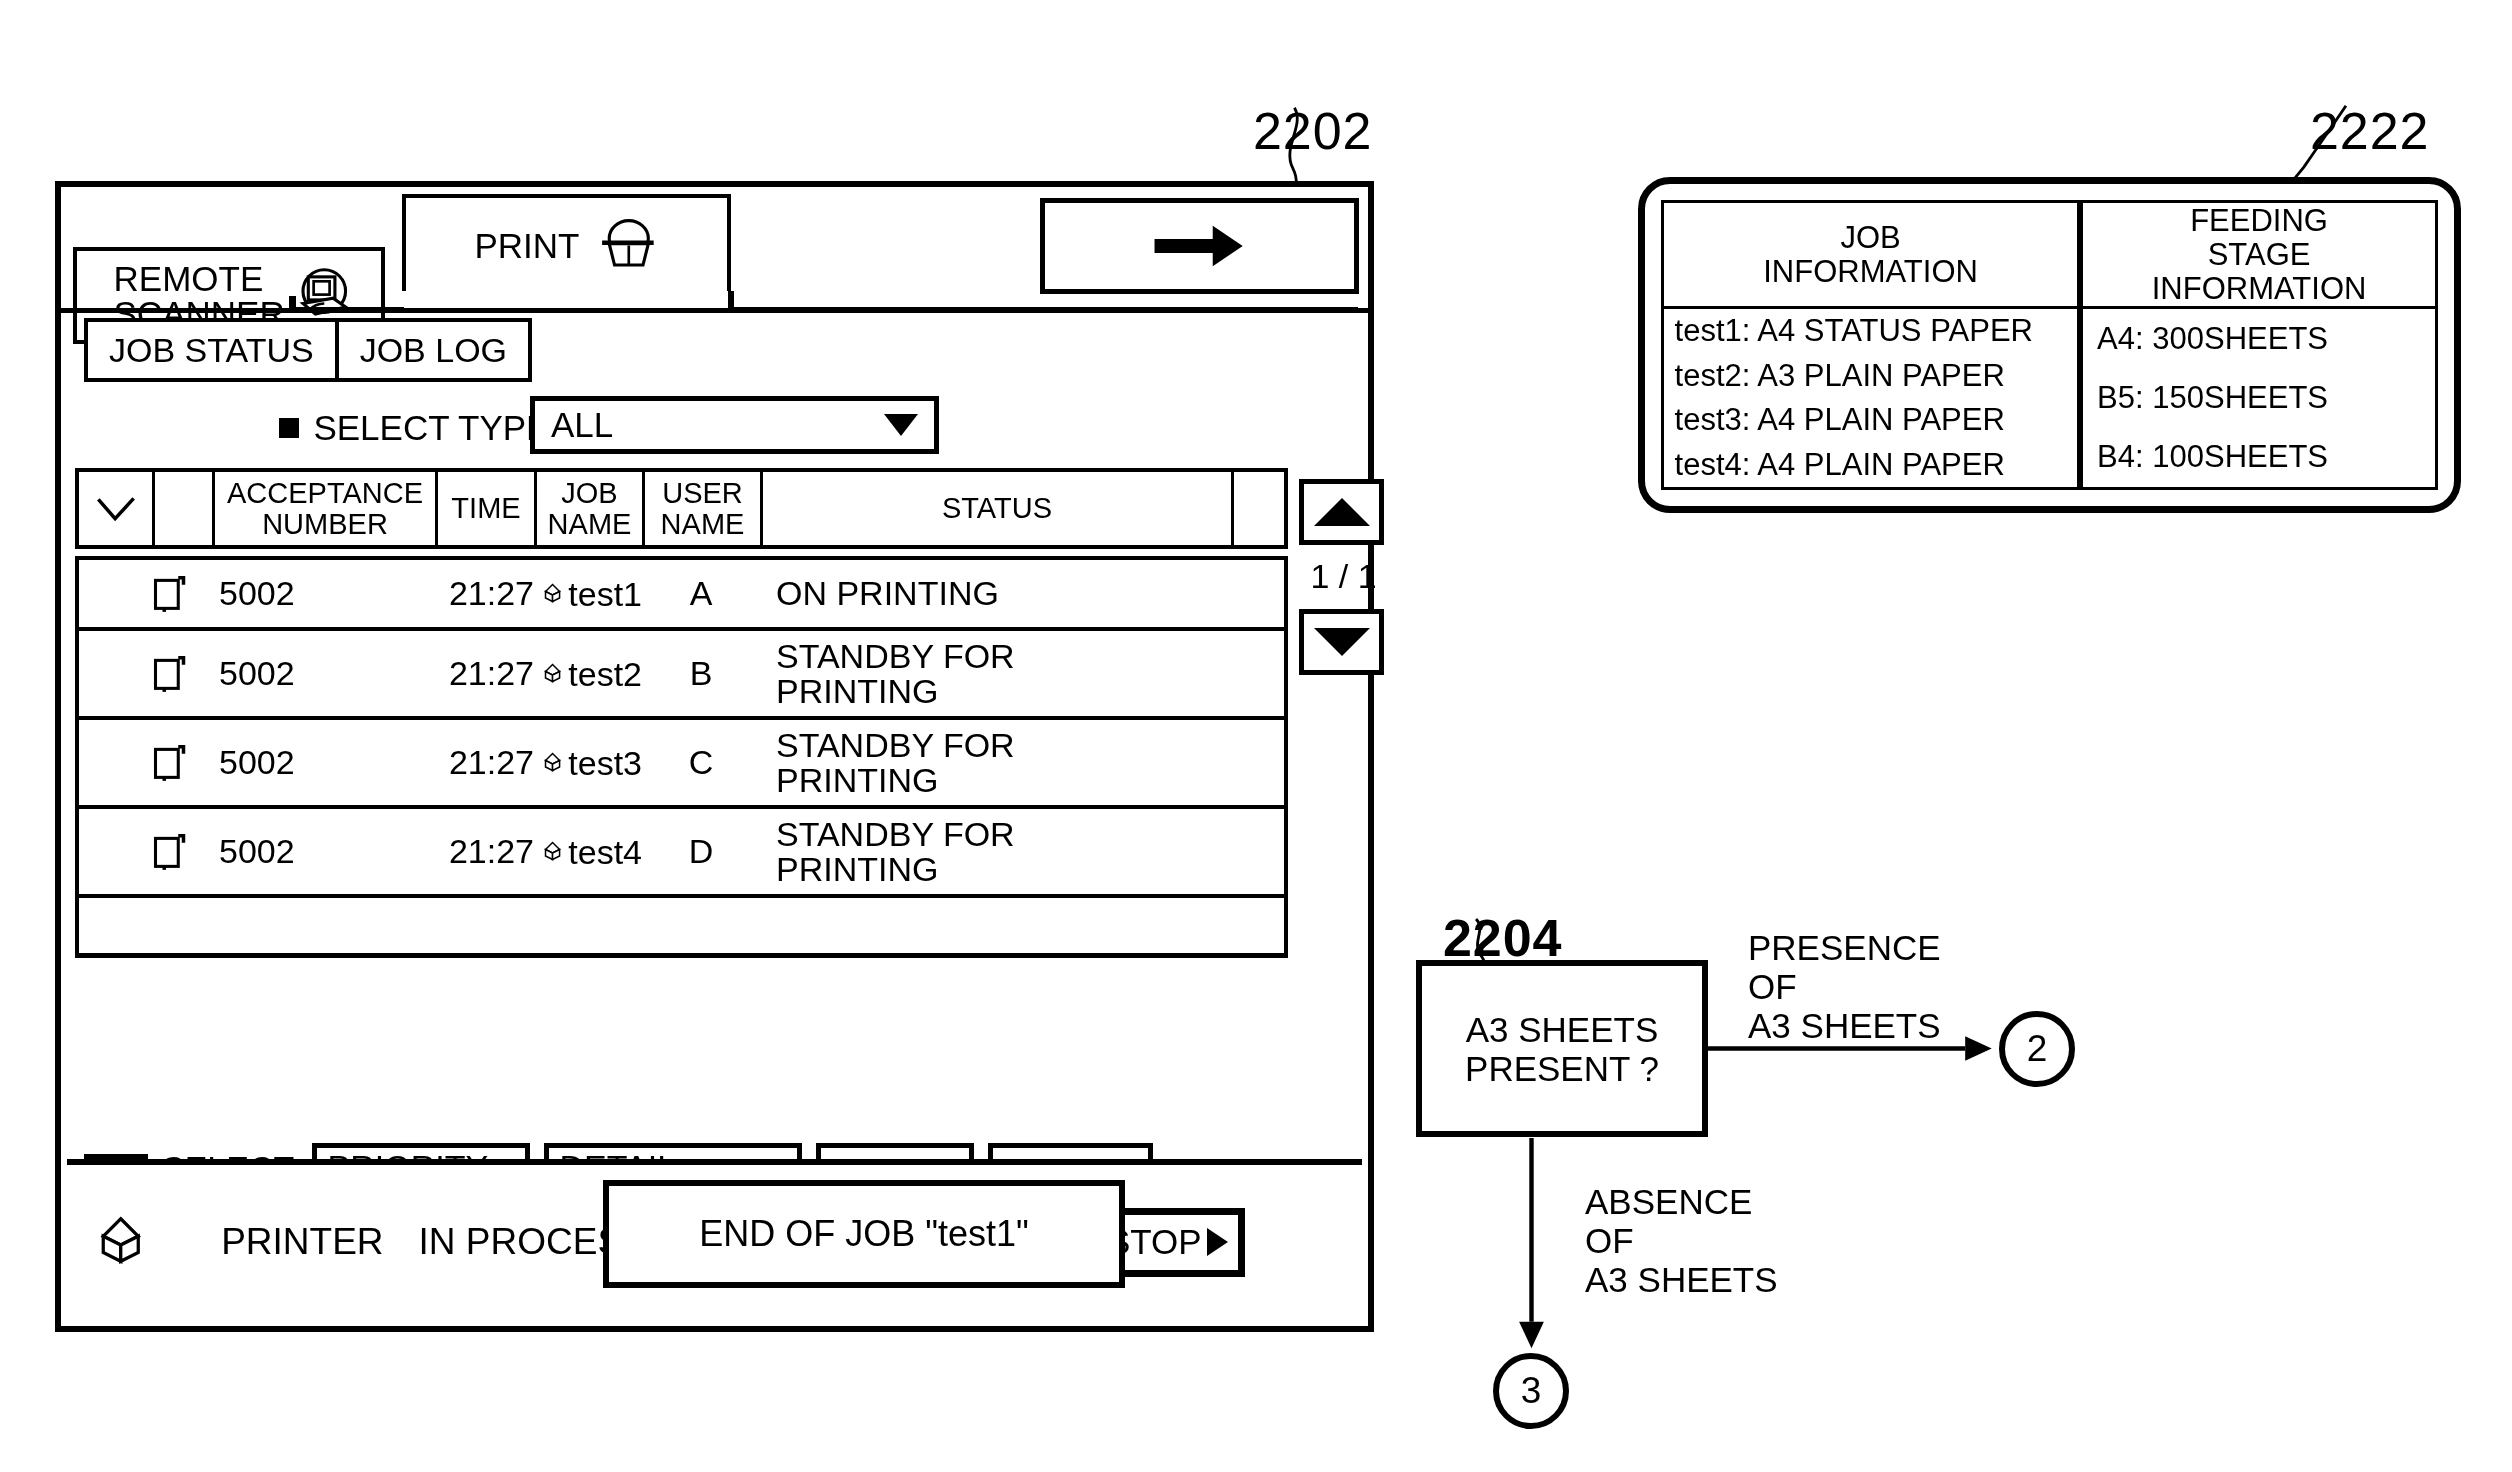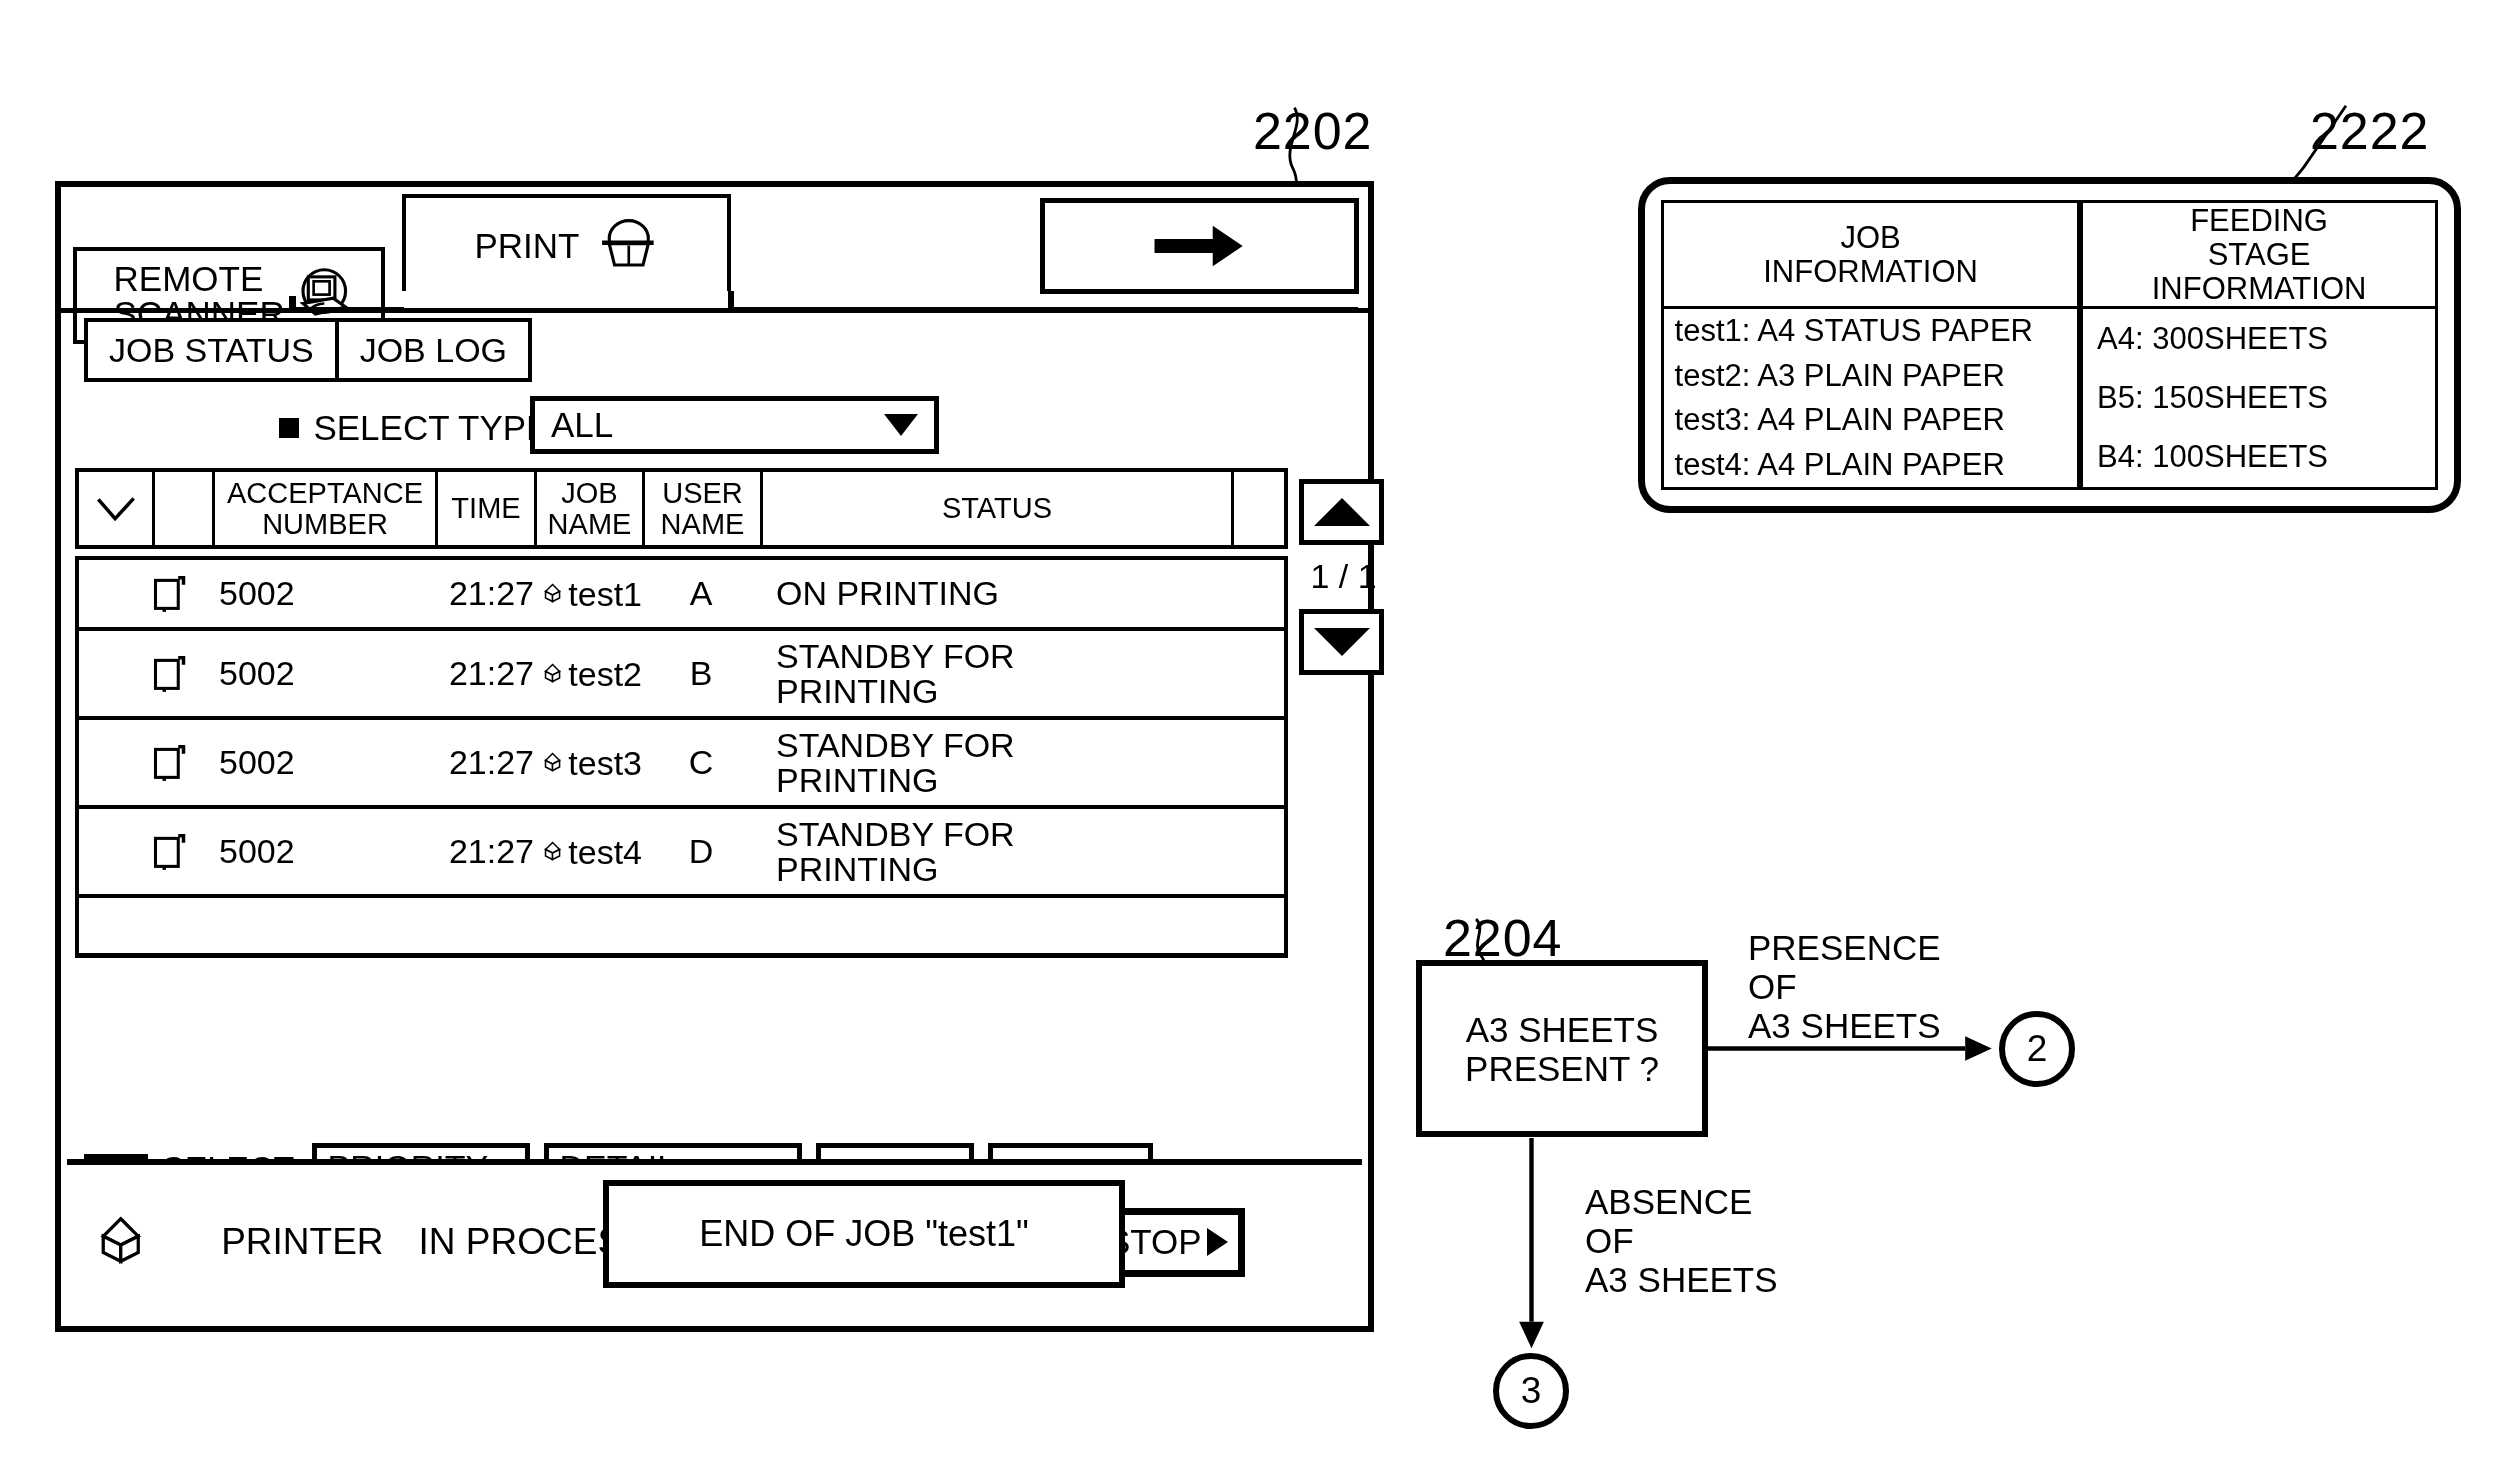--- a/index.html
+++ b/index.html
@@ -135,21 +135,21 @@
 <div class="abs ref-num nosel" style="left:1253px;top:57px;">2202</div>
 <svg class="abs" style="left:1275px;top:106px;width:53px;height:84px;" viewBox="0 0 60 95" width="53" height="84">
   <path class="leader" d="M22 2 C34 22, 8 46, 20 70 C26 82, 24 88, 24 93"></path>
 </svg>
 
 <div class="abs ref-num nosel" style="left:2310px;top:57px;">2222</div>
 <svg class="abs" style="left:2284px;top:104px;width:71px;height:81px;" viewBox="0 0 80 92" width="71" height="81">
   <path class="leader" d="M70 2 C58 20, 40 46, 22 72 C14 82, 10 86, 8 90"></path>
 </svg>
 
-<div class="abs ref-num nosel" style="left:1443px;top:864px;">2204</div>
+<div class="abs ref-num nosel" style="left:1443px;top:864px;font-weight:bold;">2204</div>
 <svg class="abs" style="left:1469px;top:917px;width:44px;height:50px;" viewBox="0 0 50 56" width="44" height="50">
   <path class="leader" d="M8 2 C20 14, 2 28, 14 44 C18 50, 18 52, 18 54"></path>
 </svg>
 
 <div class="abs" id="panel">
 
   <div class="tabrow">
     <div class="tab" id="tab-remote">
       <span class="lbl nosel">REMOTE
 SCANNER</span>

